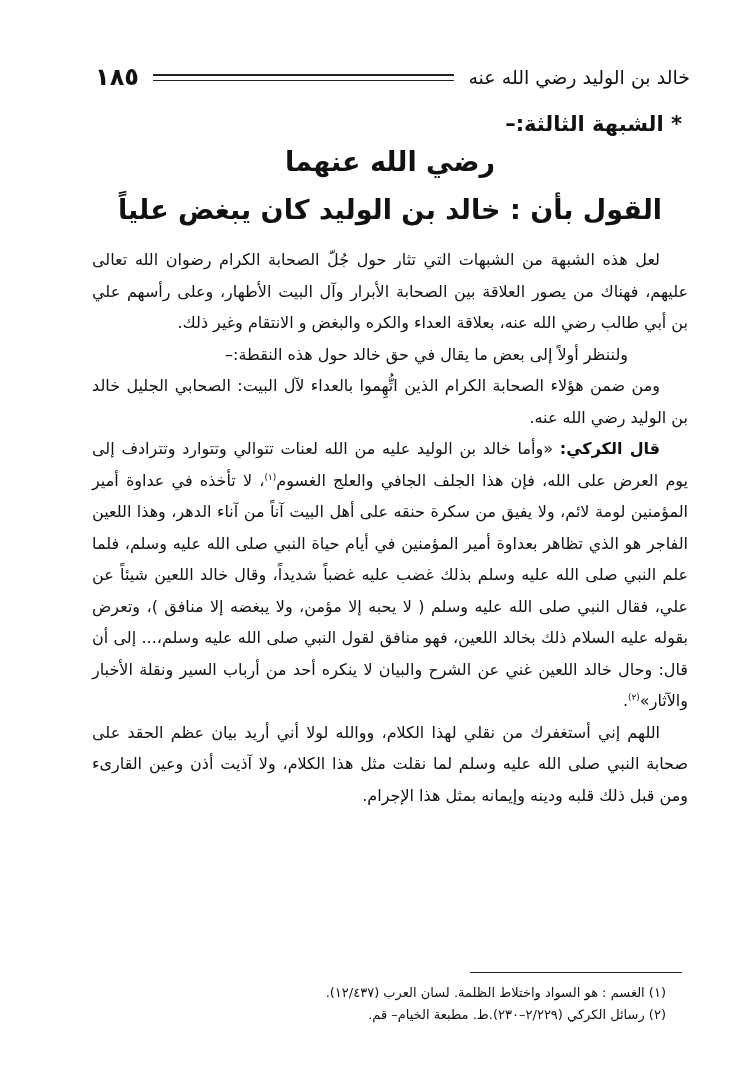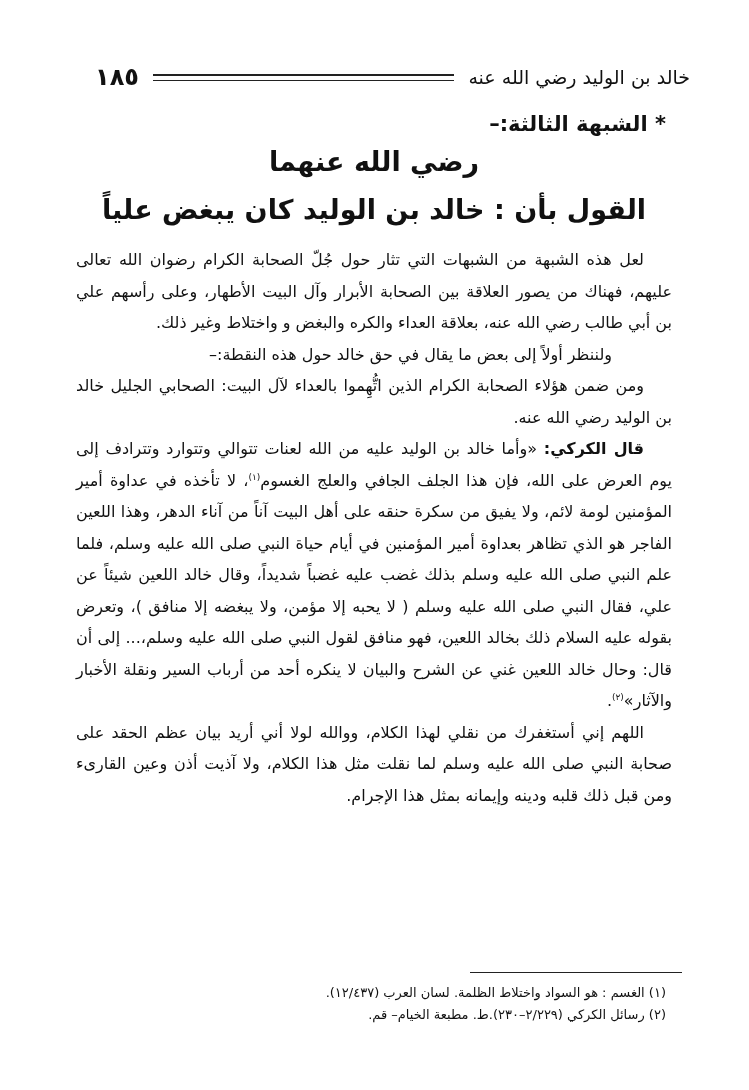--- a/index.html
+++ b/index.html
@@ -12,21 +12,21 @@
     position: absolute; top: 62px; left: 95px; width: 595px; height: 30px;
     display: flex; flex-direction: row-reverse; align-items: center;
   }
   .running-title { font-size: 19px; font-weight: normal; white-space: nowrap; direction: rtl; }
   .header-rule {
     flex: 1; height: 4px; margin: 0 14px;
     border-top: 2px solid #222; border-bottom: 1px solid #222;
   }
   .page-number { font-size: 24px; font-weight: bold; }
   .content {
-    position: absolute; top: 112px; left: 76px; width: 596px;
+    position: absolute; top: 112px; left: 92px; width: 596px;
     direction: rtl; text-align: justify;
   }
   .section-label { font-size: 21px; font-weight: bold; margin: 0 6px 2px 0; }
   .chapter-title {
     font-size: 27px; font-weight: bold; text-align: center;
     line-height: 48px; margin: 0 0 10px 0;
   }
   .para {
     font-size: 16px; line-height: 31.5px; margin: 0;
     text-align-last: right;
@@ -56,21 +56,21 @@
     <span class="page-number">١٨٥</span>
   </div>
 
   <div class="content">
     <div class="section-label">* الشبهة الثالثة:–</div>
     <div class="chapter-title">
       <div>رضي الله عنهما</div>
       <div>القول بأن : خالد بن الوليد كان يبغض علياً</div>
     </div>
 
-    <p class="para indent">لعل هذه الشبهة من الشبهات التي تثار حول جُلّ الصحابة الكرام رضوان الله تعالى عليهم، فهناك من يصور العلاقة بين الصحابة الأبرار وآل البيت الأطهار، وعلى رأسهم علي بن أبي طالب رضي الله عنه، بعلاقة العداء والكره والبغض و واختلاط وغير ذلك.</p>
+    <p class="para indent">لعل هذه الشبهة من الشبهات التي تثار حول جُلّ الصحابة الكرام رضوان الله تعالى عليهم، فهناك من يصور العلاقة بين الصحابة الأبرار وآل البيت الأطهار، وعلى رأسهم علي بن أبي طالب رضي الله عنه، بعلاقة العداء والكره والبغض و الانتقام وغير ذلك.</p>
     <p class="para indent-wide">ولننظر أولاً إلى بعض ما يقال في حق خالد حول هذه النقطة:–</p>
     <p class="para indent">ومن ضمن هؤلاء الصحابة الكرام الذين اتُّهِموا بالعداء لآل البيت: الصحابي الجليل خالد بن الوليد رضي الله عنه.</p>
     <p class="para indent"><b>قال الكركي:</b><span> «وأما خالد بن الوليد عليه من الله لعنات تتوالي وتتوارد وتترادف إلى يوم العرض على الله، فإن هذا الجلف الجافي والعلج الغسوم</span><sup>(١)</sup><span>، لا تأخذه في عداوة أمير المؤمنين لومة لائم، ولا يفيق من سكرة حنقه على أهل البيت آناً من آناء الدهر، وهذا اللعين الفاجر هو الذي تظاهر بعداوة أمير المؤمنين في أيام حياة النبي صلى الله عليه وسلم، فلما علم النبي صلى الله عليه وسلم بذلك غضب عليه غضباً شديداً، وقال خالد اللعين شيئاً عن علي، فقال النبي صلى الله عليه وسلم ( لا يحبه إلا مؤمن، ولا يبغضه إلا منافق )، وتعرض بقوله عليه السلام ذلك بخالد اللعين، فهو منافق لقول النبي صلى الله عليه وسلم،... إلى أن قال: وحال خالد اللعين غني عن الشرح والبيان لا ينكره أحد من أرباب السير ونقلة الأخبار والآثار»</span><sup>(٢)</sup><span>.</span></p>
     <p class="para indent">اللهم إني أستغفرك من نقلي لهذا الكلام، ووالله لولا أني أريد بيان عظم الحقد على صحابة النبي صلى الله عليه وسلم لما نقلت مثل هذا الكلام، ولا آذيت أذن وعين القارىء ومن قبل ذلك قلبه ودينه وإيمانه بمثل هذا الإجرام.</p>
   </div>
 
   <div class="footnote-rule"></div>
   <div class="footnotes">
     <p class="footnote">(١) الغسم : هو السواد واختلاط الظلمة. لسان العرب (١٢/٤٣٧).</p>
     <p class="footnote">(٢) رسائل الكركي (٢/٢٢٩–٢٣٠).ط. مطبعة الخيام– قم.</p>

